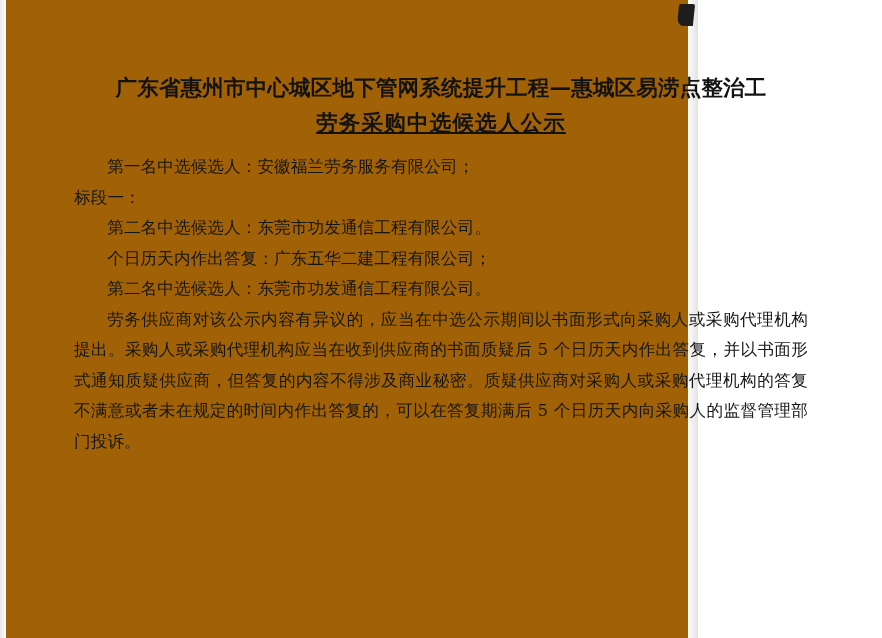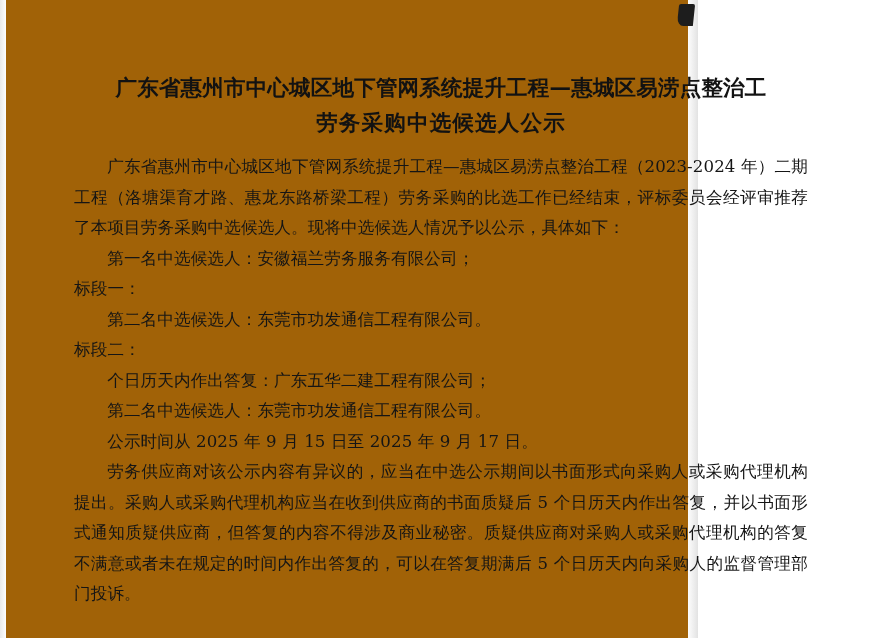--- a/index.html
+++ b/index.html
@@ -60,20 +60,21 @@
     letter-spacing: 0.2px;
     color: #121212;
     margin: 0 0 12px 0;
   }
   .doc-title .line {
     display: block;
     white-space: nowrap;
   }
   .doc-title .line.l3 {
     letter-spacing: 1.2px;
+    text-decoration: underline;
   }
   .body-block {
     margin-top: 6px;
   }
   p.para {
     font-size: 16.6px;
     line-height: 30.5px;
     color: #151515;
     margin: 0;
     text-align: justify;
@@ -100,25 +101,22 @@
   <div class="corner-mark"></div>
 
   <div class="content">
 
     <h1 class="doc-title">
       <span class="line l1">广东省惠州市中心城区地下管网系统提升工程—惠城区易涝点整治工</span>
       <span class="line l3">劳务采购中选候选人公示</span>
     </h1>
 
     <div class="body-block">
-      <p class="para indent2">广东省惠州市中心城区地下管网系统提升工程—惠城区易涝点整治工程（2023-2024 年）二期工程（洛塘渠育才路、惠龙东路桥梁工程）劳务采购的比选工作已经结束，评标委员会经评审推荐了本项目劳务采购中选候选人。现将中选候选人情况予以公示，具体如下：</p>
       <p class="para item">第一名中选候选人：安徽福兰劳务服务有限公司；</p>
       <p class="para section">标段一：</p>
       <p class="para item">第二名中选候选人：东莞市功发通信工程有限公司。</p>
-      <p class="para section">标段二：</p>
       <p class="para item">个日历天内作出答复：广东五华二建工程有限公司；</p>
       <p class="para item">第二名中选候选人：东莞市功发通信工程有限公司。</p>
-      <p class="para item">公示时间从 2025 年 9 月 15 日至 2025 年 9 月 17 日。</p>
       <p class="para indent2">劳务供应商对该公示内容有异议的，应当在中选公示期间以书面形式向采购人或采购代理机构提出。采购人或采购代理机构应当在收到供应商的书面质疑后 5 个日历天内作出答复，并以书面形式通知质疑供应商，但答复的内容不得涉及商业秘密。质疑供应商对采购人或采购代理机构的答复不满意或者未在规定的时间内作出答复的，可以在答复期满后 5 个日历天内向采购人的监督管理部门投诉。</p>
     </div>
 
   </div>
 </div>
 
 </body></html>

